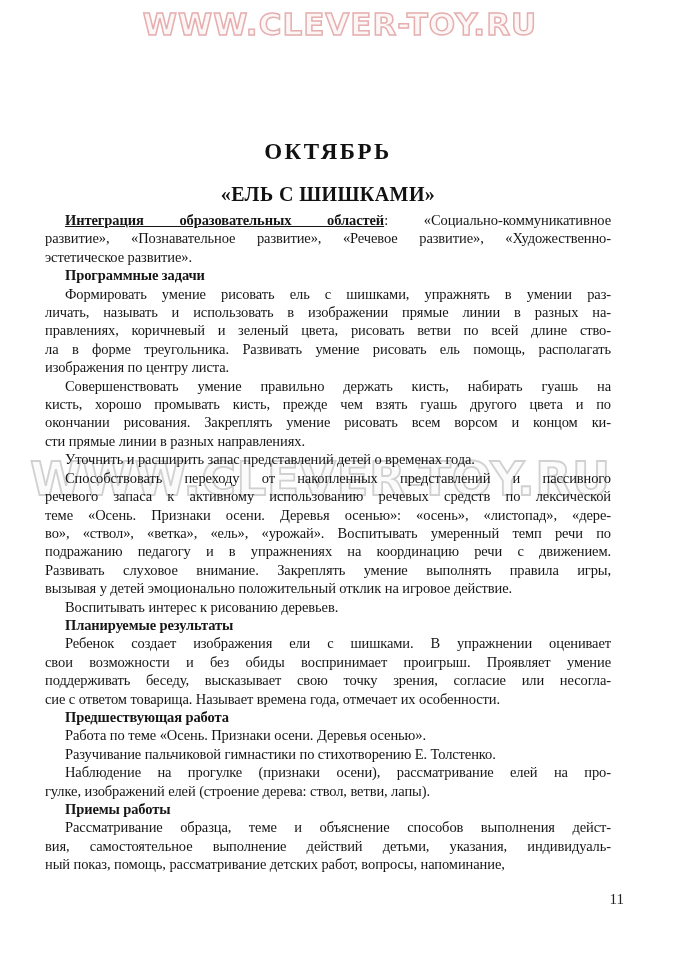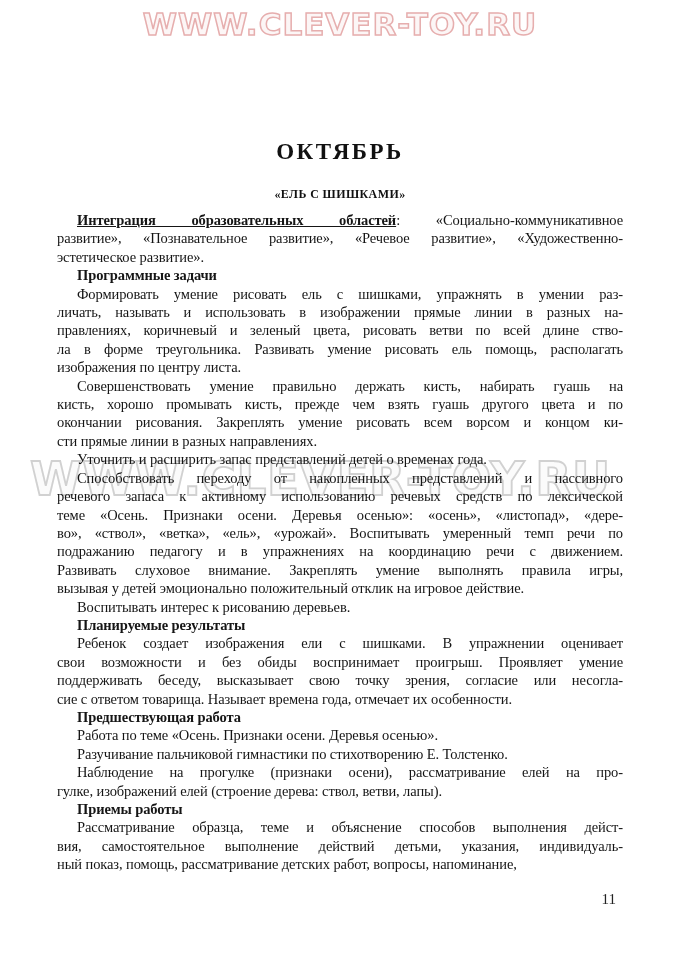--- a/index.html
+++ b/index.html
@@ -1,39 +1,39 @@
 <!DOCTYPE html>
 <html><head>
 <meta charset="utf-8">
 <style>
   html,body { margin:0; padding:0; background:#ffffff; }
   .sheet {
     position:relative; width:680px; height:960px; background:#ffffff;
     overflow:hidden; font-family:"Liberation Serif", serif; color:#151515;
   }
   .doc {
-    position:absolute; left:57px; top:140px; width:566px; z-index:2;
+    position:absolute; left:45px; top:140px; width:566px; z-index:2;
   }
   .title {
     text-align:center; font-weight:bold; font-size:23px; line-height:24px;
     letter-spacing:2.5px; color:#111;
   }
   .subtitle {
-    text-align:center; font-weight:bold; font-size:12px; line-height:16px;
+    text-align:center; font-weight:bold; font-size:20px; line-height:16px;
     margin-top:22px; letter-spacing:0.4px; color:#111;
   }
   .body-text { margin-top:9px; font-size:14.5px; line-height:18.4px; letter-spacing:-0.1px; }
   .para { margin:0; }
   .line { text-align:justify; text-align-last:justify; white-space:normal; }
   .line.first { text-indent:20px; }
   .line.last { text-align-last:left; }
   .heading { font-weight:bold; text-indent:20px; line-height:18.4px; }
   b { font-weight:bold;text-decoration:underline; }
   .page-number {
-    position:absolute; top:891px; right:64px; font-size:15px; z-index:2; color:#222;
+    position:absolute; top:891px; right:56px; font-size:15px; z-index:2; color:#222;
   }
   .wm {
     position:absolute; z-index:1; font-family:"DejaVu Sans", sans-serif;
     font-weight:bold; white-space:nowrap; color:rgba(255,255,255,0);
     pointer-events:none;
   }
   .wm-top {
     top:6px; left:50%; transform:translateX(-50%);
     font-size:31px; letter-spacing:1px; opacity:0.8;
     -webkit-text-stroke:1.5px #e09a9a; color:rgba(224,154,154,0.12);

